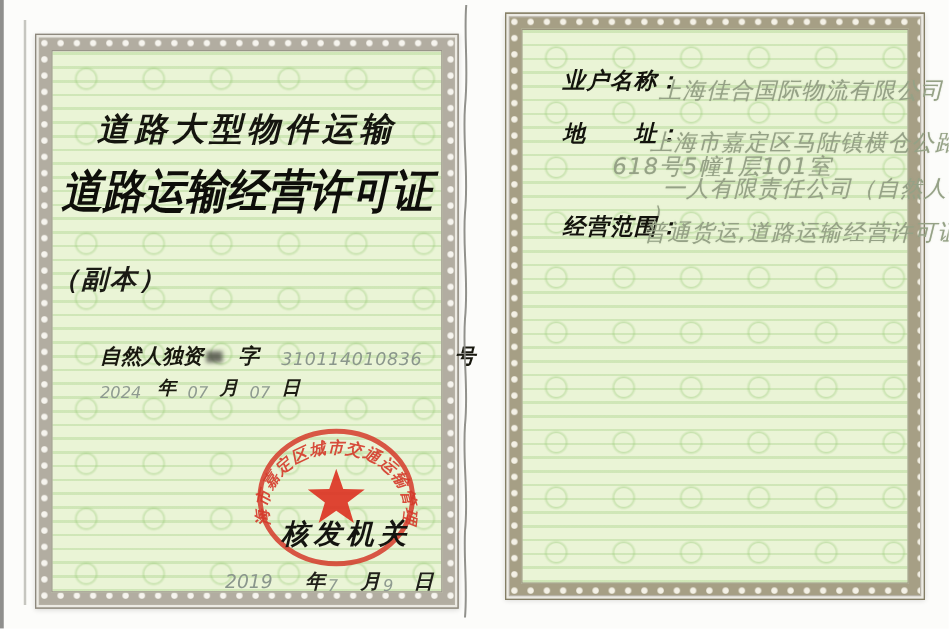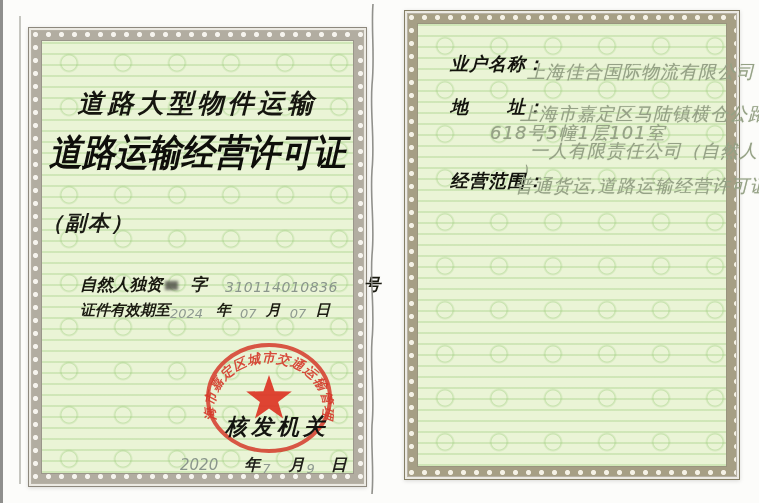--- a/index.html
+++ b/index.html
@@ -95,42 +95,41 @@
 
         <div class="license-line">
           <span>自然人独资</span>
           <span class="smudge"></span>
           <span style="margin-left:13px">字</span>
           <span class="faded lic-num" style="margin-left:18px">310114010836</span>
           <span style="margin-left:26px">号</span>
         </div>
 
         <div class="validity-line">
-          <span>证件有效期至</span>
           <span class="fill-num">2024</span>
           <span style="margin-left:13px">年</span>
           <span class="fill-num" style="margin-left:9px">07</span>
           <span style="margin-left:9px">月</span>
           <span class="fill-num" style="margin-left:9px">07</span>
           <span style="margin-left:9px">日</span>
         </div>
 
         <svg class="seal" width="140" height="122" viewBox="0 0 140 122">
           <ellipse cx="70" cy="61" rx="61" ry="53" fill="none" stroke="#d5392a" stroke-width="4" opacity="0.85"></ellipse>
           <path id="sealArc" d="M 16,80 A 55,46 0 1 1 124,80" fill="none"></path>
           <text font-size="13" font-weight="bold" fill="#d5392a" opacity="0.9" letter-spacing="1">
             <textPath href="#sealArc" startOffset="50%" text-anchor="middle">上海市嘉定区城市交通运输管理所</textPath>
           </text>
           <polygon fill="#dc3424" opacity="0.92" points="70,38 75.6,54.2 92.8,54.6 79.1,65 84.1,81.4 70,71.6 55.9,81.4 60.9,65 47.2,54.6 64.4,54.2"></polygon>
         </svg>
 
         <div class="issuer">核发机关</div>
 
         <div class="issue-date">
-          <span class="faded" style="font-size:15px">2020</span>
+          <span class="faded" style="font-size:15px">2019</span>
           <span style="margin-left:26px">年</span>
           <span class="fill-num" style="margin-left:2px">7</span>
           <span style="margin-left:18px">月</span>
           <span class="fill-num" style="margin-left:2px">9</span>
           <span style="margin-left:16px">日</span>
         </div>
 
       </div>
     </div>
   </div>

